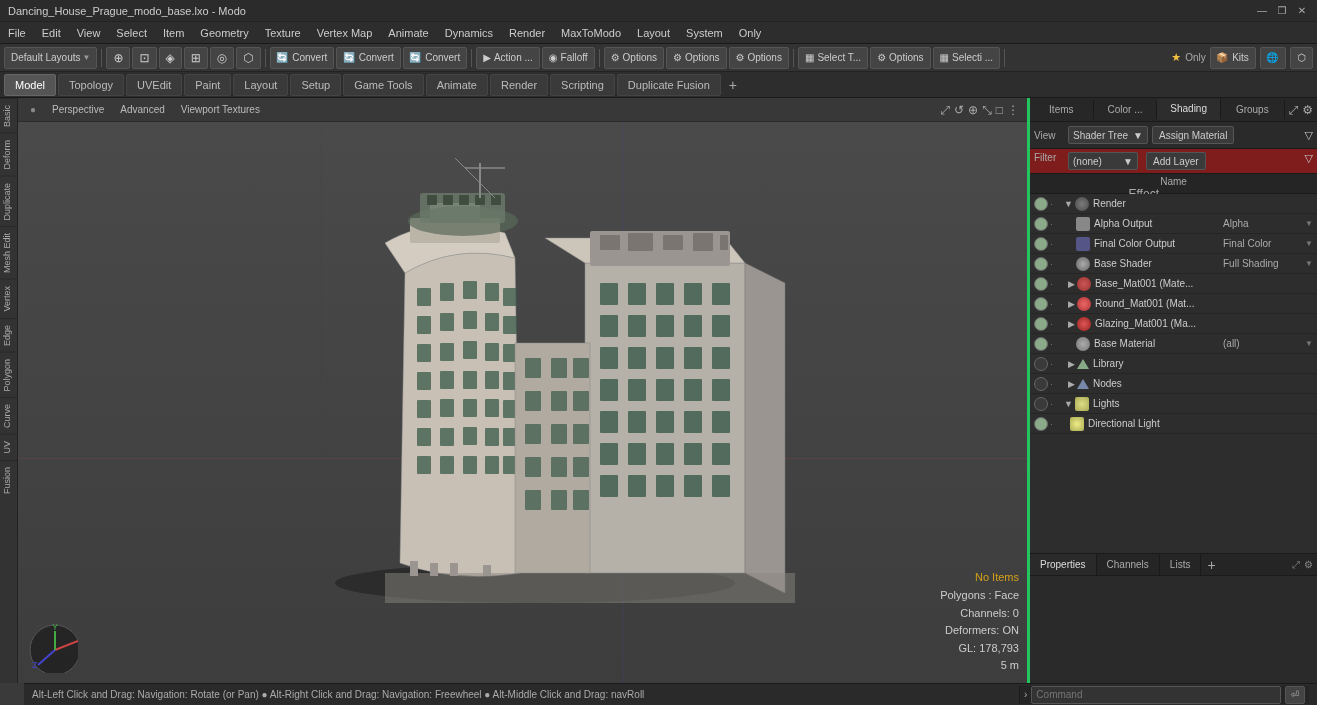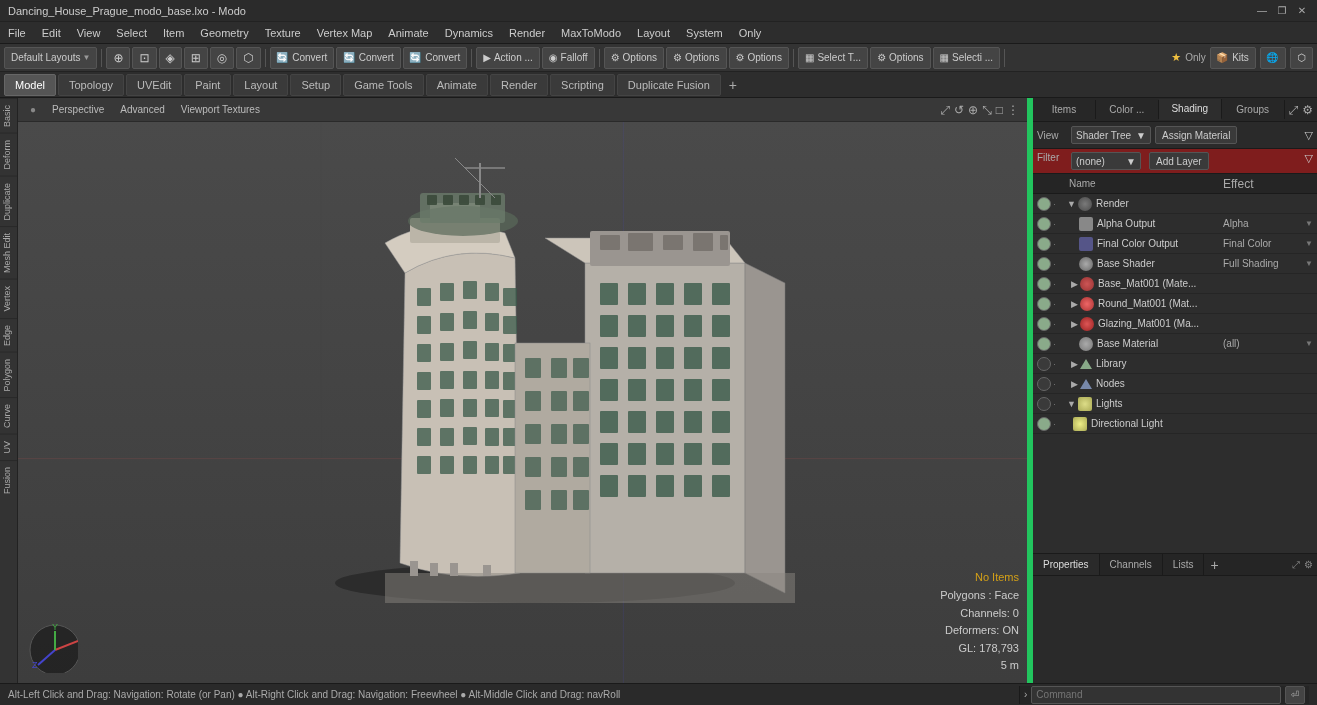--- a/index.html
+++ b/index.html
@@ -48,36 +48,36 @@
     #axis-widget { position: absolute; bottom: 8px; left: 8px; width: 50px; height: 50px; }
 
     
     #stats-overlay { position: absolute; bottom: 8px; right: 8px; text-align: right; color: #d4a017; font-size: 11px; line-height: 1.6; }
     #stats-overlay .stat-normal { color: #ccc; }
 
     
     #building-svg { position: absolute; top: 50%; left: 50%; transform: translate(-50%, -50%); }
 
     
-    #right-panel { width: 290px; background: #2d2d2d; display: flex; flex-direction: column; border-left: 6px solid #22c55e; }
+    #right-panel { width: 290px; background: #2d2d2d; display: flex; flex-direction: column; border-left: 3px solid #22c55e; }
     #right-tabs { height: 24px; background: #272727; display: flex; align-items: center; border-bottom: 1px solid #1a1a1a; }
     .rtab { flex: 1; text-align: center; font-size: 10px; color: #aaa; cursor: pointer; padding: 4px 2px; border-right: 1px solid #1a1a1a; }
     .rtab.active { background: #2d2d2d; color: #ddd; border-bottom: 2px solid #2d2d2d; }
     .rtab-icons { display: flex; align-items: center; padding: 0 4px; gap: 4px; }
     .rtab-icon-btn { color: #aaa; cursor: pointer; font-size: 12px; }
     #shader-controls { padding: 4px; background: #2a2a2a; border-bottom: 1px solid #1a1a1a; display: flex; align-items: center; gap: 4px; }
     .sc-label { color: #aaa; font-size: 10px; min-width: 30px; }
     .sc-dropdown { height: 18px; background: #3a3a3a; border: 1px solid #555; border-radius: 2px; color: #ccc; font-size: 10px; padding: 0 4px; display: flex; align-items: center; justify-content: space-between; cursor: pointer; min-width: 80px; }
     .sc-btn { height: 18px; padding: 0 6px; background: #3a3a3a; border: 1px solid #555; border-radius: 2px; color: #ccc; font-size: 10px; cursor: pointer; display: flex; align-items: center; }
 
     
     #filter-row { padding: 3px 4px; background: #7f1d1d; border-bottom: 1px solid #1a1a1a; display: flex; align-items: flex-start; gap: 4px; }
 
     
-    #col-headers { display: flex; align-items: center; padding: 2px 4px; background: #252525; border-bottom: 1px solid #1a1a1a; height: 20px; }
+    #col-headers { display: flex; align-items: center; padding: 2px 4px; background: #252525; border-bottom: 1px solid #1a1a1a; height: 20px; flex-direction: column; }
     .col-eye { width: 16px; }
     .col-lock { width: 16px; }
     .col-name { flex: 1; font-size: 10px; color: #aaa; }
     .col-effect { width: 90px; font-size: 12px; color: #aaa; text-align: left; }
 
     
     #tree-content { flex: 1; overflow-y: auto; background: #2d2d2d; }
     .tree-item { display: flex; align-items: center; height: 20px; padding: 0 4px; border-bottom: 1px solid #252525; cursor: pointer; }
     .ti-eye { width: 14px; height: 14px; border-radius: 50%; border: 1px solid #666; margin-right: 2px; cursor: pointer; }
     .ti-eye.on { background: #8aaa8a; }
@@ -103,21 +103,21 @@
     #bottom-panel { height: 130px; background: #2a2a2a; border-top: 1px solid #1a1a1a; display: flex; flex-direction: column; }
     #bottom-tabs { height: 22px; background: #252525; display: flex; align-items: center; border-bottom: 1px solid #1a1a1a; }
     .btab { padding: 0 10px; height: 100%; display: flex; align-items: center; font-size: 10px; color: #aaa; cursor: pointer; border-right: 1px solid #1a1a1a; }
     .btab.active { background: #2a2a2a; color: #ddd; }
     .btab-add { padding: 0 6px; color: #aaa; cursor: pointer; font-size: 14px; }
     .btab-icons { margin-left: auto; display: flex; gap: 4px; padding-right: 4px; }
     .btab-icon { color: #888; font-size: 10px; cursor: pointer; }
     #bottom-content { flex: 1; background: #2a2a2a; }
 
     
-    #statusbar { height: 22px; background: #2a2a2a; display: flex; align-items: center; padding: 0 8px; font-size: 10px; color: #aaa; border-top: 1px solid #1a1a1a; }
+    #statusbar { height: 22px; background: #2a2a2a; display: flex; align-items: center; padding: 0 8px; font-size: 10px; color: #aaa; border-top: 1px solid #1a1a1a; margin-left: 24px; }
     #cmd-bar { width: 290px; background: #252525; display: flex; align-items: center; padding: 0 4px; gap: 4px; border-left: 1px solid #1a1a1a; }
     #cmd-input { flex: 1; height: 18px; background: #333; border: 1px solid #555; border-radius: 2px; color: #ccc; font-size: 10px; padding: 0 4px; }
     #cmd-go { width: 20px; height: 18px; background: #444; border: 1px solid #555; border-radius: 2px; color: #aaa; font-size: 10px; cursor: pointer; display: flex; align-items: center; justify-content: center; }
   </style>
 </head>
 <body>
 
 <div id="titlebar">
   <span class="title">Dancing_House_Prague_modo_base.lxo - Modo</span>
   <div class="win-controls">

